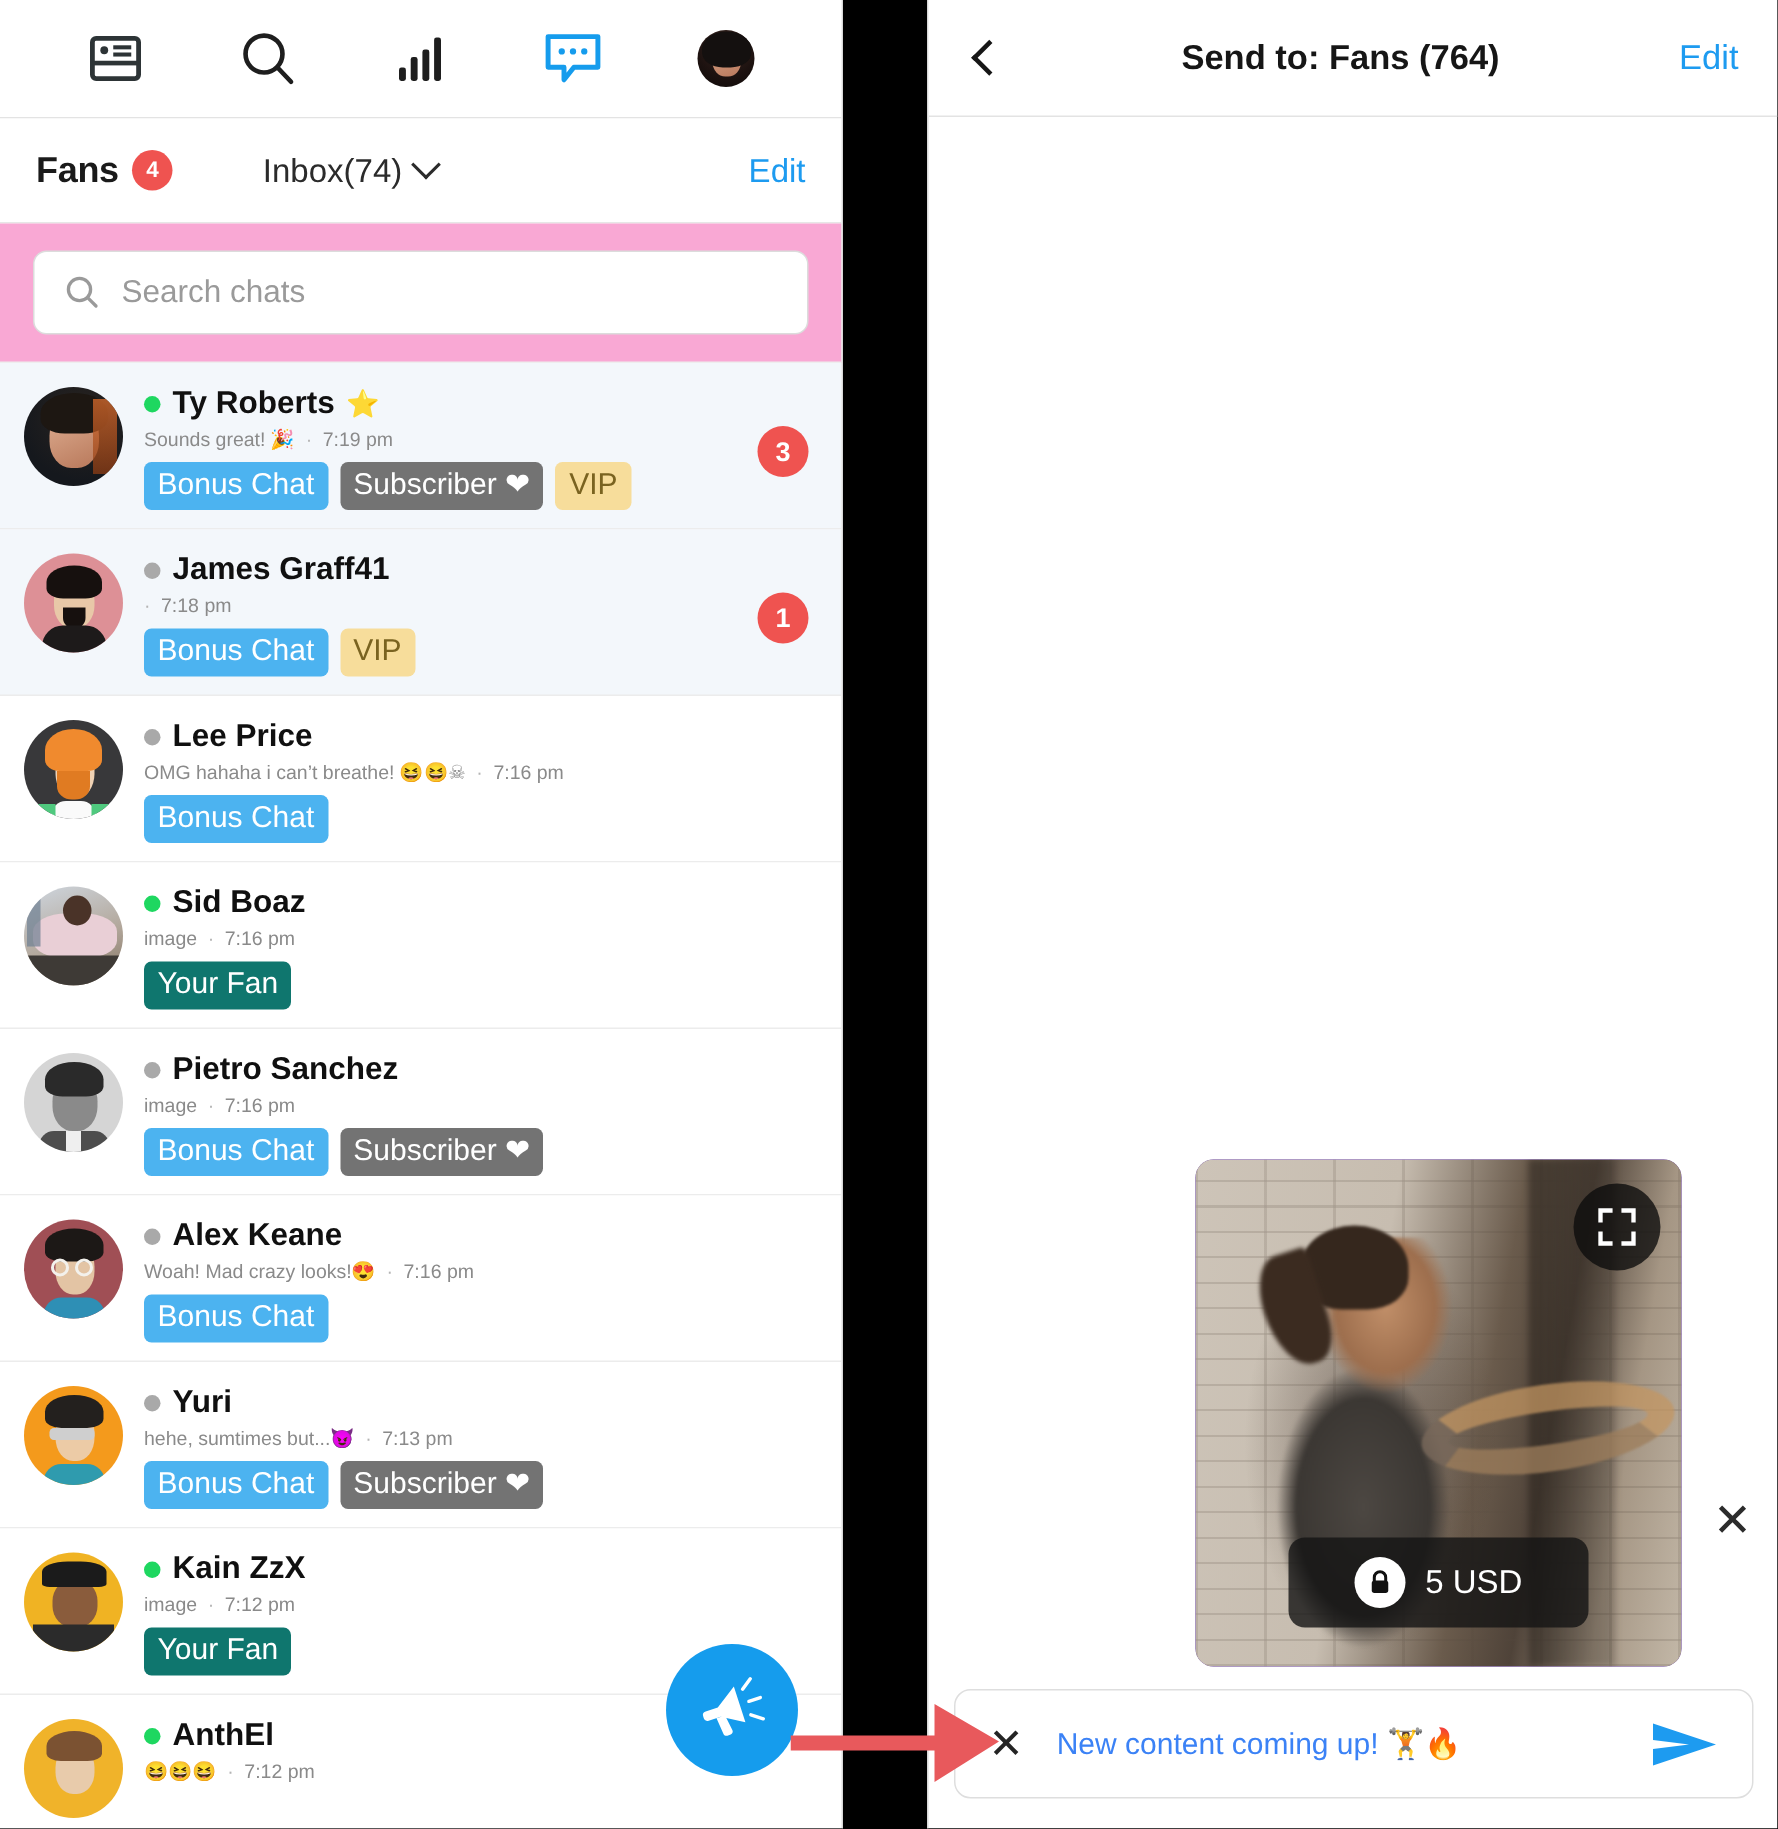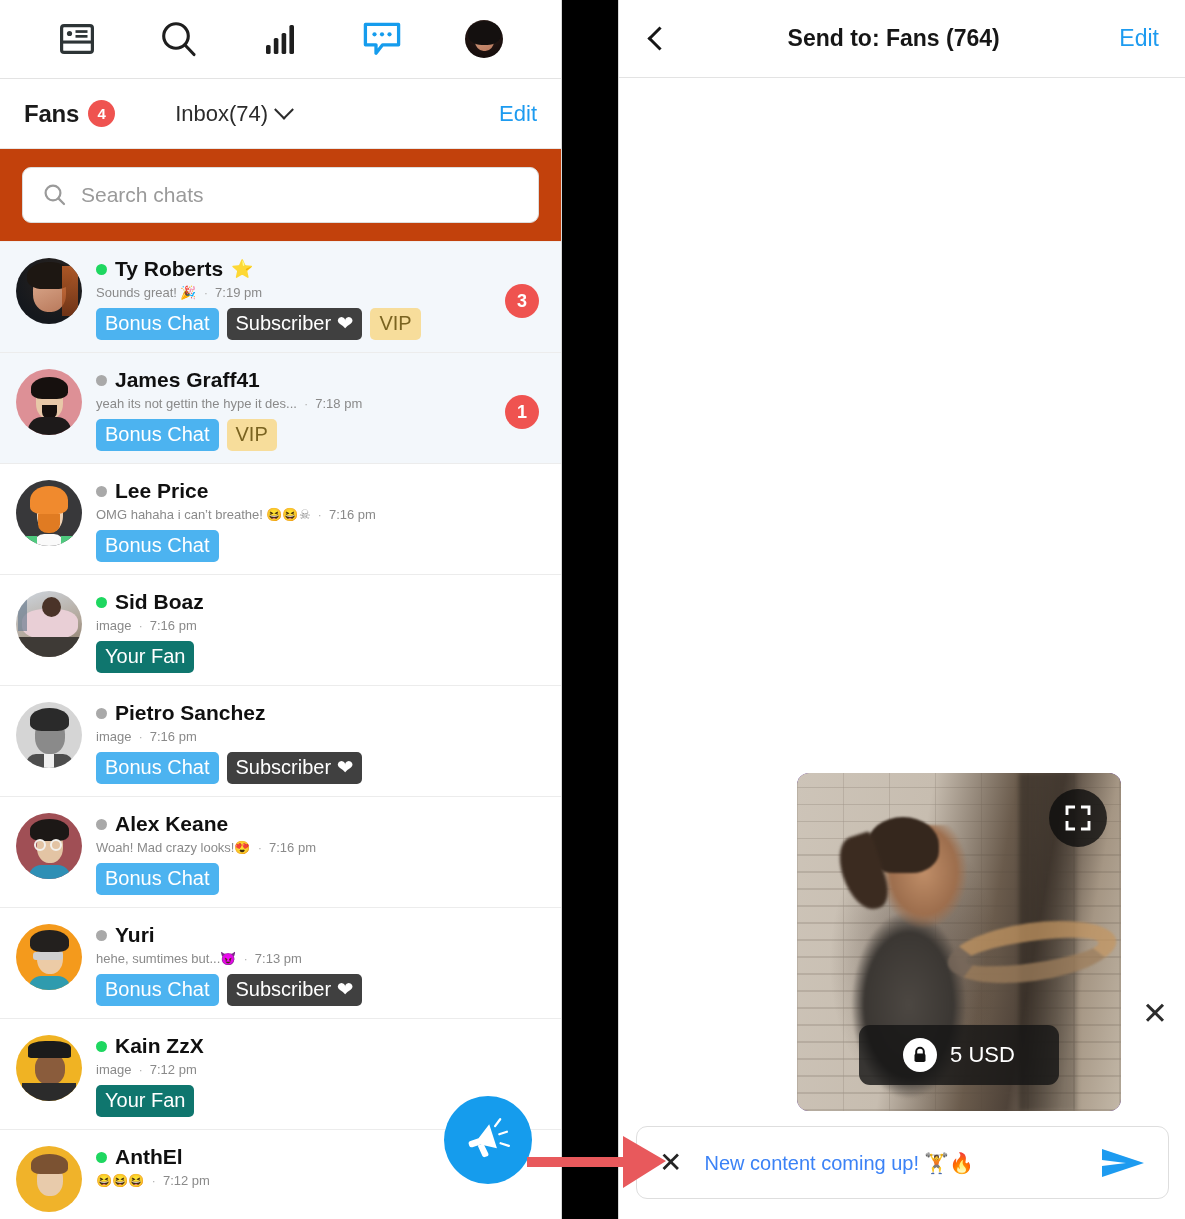--- a/index.html
+++ b/index.html
@@ -53,21 +53,21 @@
     margin-left:9px; padding:0 6px;
   }
   .inbox-select{
     margin-left:60px; display:flex; align-items:center; gap:9px;
     font-size:22px; color:#2b2b2b; cursor:pointer;
   }
   .chev{ width:14px;height:14px;border-right:2.6px solid #2b2b2b;border-bottom:2.6px solid #2b2b2b;
          transform:rotate(45deg) translate(-3px,-3px); }
   .edit-link{ margin-left:auto; color:#1d9bf0; font-size:22px; cursor:pointer;}
 
-  .search-wrap{ padding:18px 22px; background:#c2410c; border-bottom:1px solid #eee;}
+  .search-wrap{ padding:18px 22px; background:#f9a8d4; border-bottom:1px solid #eee;}
   .search-box{
     height:56px;border:1px solid #dcdcdc;border-radius:9px;background:#fff;
     display:flex;align-items:center;gap:14px;padding:0 20px;
   }
   .search-box .ph{ color:#9a9a9a; font-size:21px;}
 
   .chat-list{ height:calc(1219px - 79px - 70px - 93px); overflow:hidden;}
   .chat-row{
     display:flex; padding:14px 16px 12px 16px; gap:14px;
     border-bottom:1px solid #ececec; position:relative; cursor:pointer;
@@ -82,21 +82,21 @@
   .dot.off{ background:#a9a9a9; }
   .uname{ font-size:21px;font-weight:bold;color:#101010;white-space:nowrap;}
   .star{ font-size:18px; line-height:1; }
   .msg-line{ display:flex;align-items:center;gap:7px;margin-top:4px;color:#8a8a8a;font-size:13px;white-space:nowrap;}
   .msg-txt{ color:#8a8a8a; overflow:hidden; text-overflow:ellipsis; max-width:330px;}
   .sep{ color:#b4b4b4; }
   .time{ color:#8a8a8a; }
   .pills{ display:flex;gap:8px;margin-top:8px;flex-wrap:wrap;}
   .pill{ border-radius:5px; font-size:20px; padding:2px 9px 3px; color:#fff; line-height:1.35; white-space:nowrap;}
   .pill.bonus{ background:#4cb3f0; }
-  .pill.sub{ background:#404040; }
+  .pill.sub{ background:#737373; }
   .pill.vip{ background:#f7dd9b; color:#7a6320; }
   .pill.fan{ background:#0f766e; }
   .unread{
     position:absolute; right:22px; top:42px;
     width:34px;height:34px;border-radius:50%;background:#ef5350;
     color:#fff;font-size:18px;font-weight:bold;
     display:flex;align-items:center;justify-content:center;
   }
 
   
@@ -292,21 +292,20 @@
             <div style="position:absolute;left:15px;top:8px;width:37px;height:22px;border-radius:50% 50% 30% 30%;background:#16100e;"></div>
             <div style="position:absolute;left:26px;top:36px;width:15px;height:14px;border-radius:0 0 50% 50%;background:#16100e;"></div>
             <div style="position:absolute;left:12px;top:48px;width:43px;height:22px;border-radius:14px 14px 0 0;background:#1d1a1a;"></div>
           </div>
           <div class="meta">
             <div class="name-line">
               <span class="dot off"></span>
               <span class="uname">James Graff41</span>
             </div>
             <div class="msg-line">
-              <span class="msg-txt">yeah its not gettin the hype it des...</span>
               <span class="sep">·</span>
               <span class="time">7:18 pm</span>
             </div>
             <div class="pills">
               <span class="pill bonus">Bonus Chat</span>
               <span class="pill vip">VIP</span>
             </div>
           </div>
           <div class="unread">1</div>
         </div>

